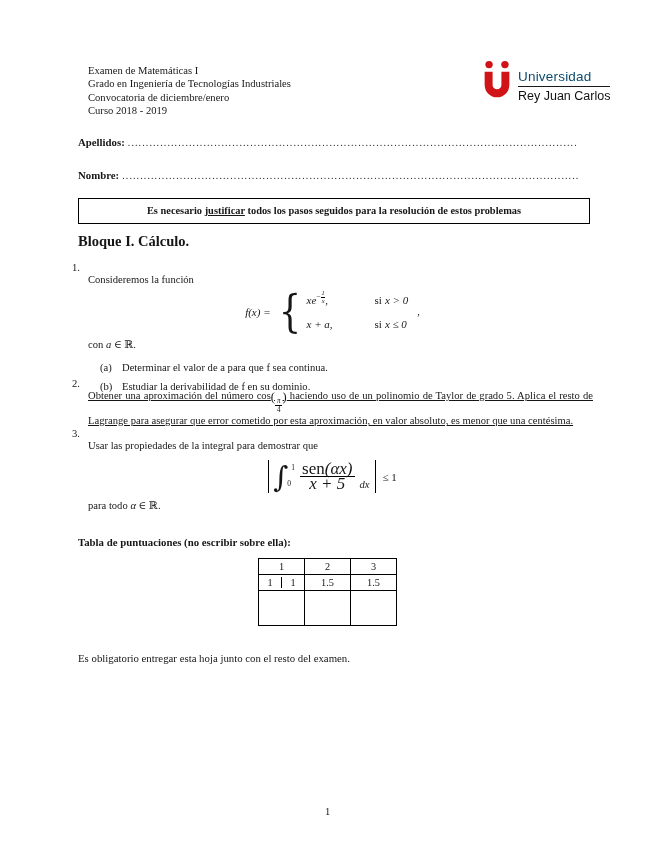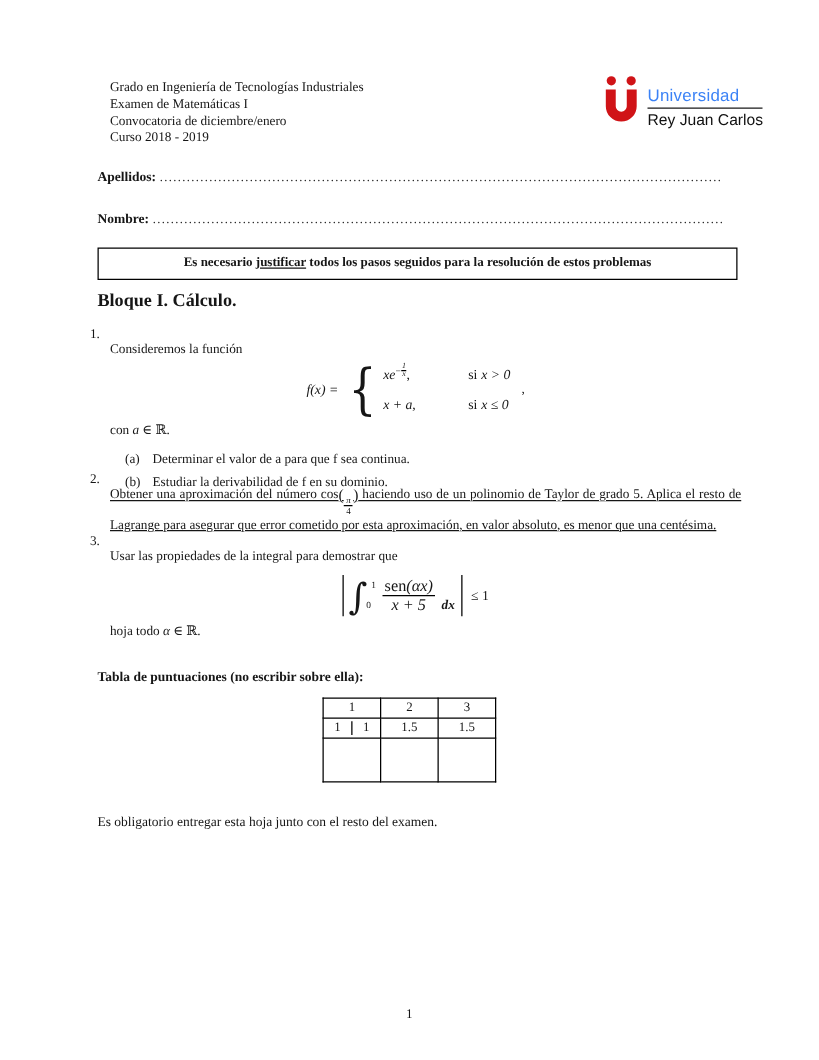--- a/index.html
+++ b/index.html
@@ -4,21 +4,21 @@
 <style>
   html,body{margin:0;padding:0;background:#ffffff;}
   .page{position:relative;width:655px;height:848px;margin:0 auto;background:#fff;
         font-family:"Liberation Serif","DejaVu Serif",serif;color:#161616;overflow:hidden;}
 
   
   .course-lines{position:absolute;left:88px;top:64px;font-size:10.6px;line-height:13.4px;}
   .logo{position:absolute;left:482px;top:58px;display:flex;align-items:flex-start;gap:6px;}
   .logo-mark{margin-top:2px;flex:0 0 auto;}
   .logo-text{font-family:"Liberation Sans",sans-serif;margin-top:11px;}
-  .logo-line1{font-size:13.5px;letter-spacing:.2px;color:#3b82f6;}
+  .logo-line1{font-size:13.5px;letter-spacing:.2px;color:#0c4a6e;}
   .logo-rule{height:1px;background:#1a1a1a;margin:1.5px 0 2px;}
   .logo-line2{font-size:12.5px;color:#111;}
 
   
   .field{position:absolute;left:78px;width:500px;display:flex;align-items:baseline;font-size:10.8px;}
   .field.apellidos{top:136px;}
   .field.nombre{top:169px;}
   .flabel{font-weight:bold;margin-right:3px;white-space:nowrap;}
   .dots{flex:1;overflow:hidden;white-space:nowrap;letter-spacing:1.1px;font-size:10px;color:#222;}
 
@@ -66,24 +66,24 @@
   .inum{border-bottom:.7px solid #000;padding:0 1.5px;}
 
   
   .int-math{margin:7px 0 4px;display:flex;justify-content:center;align-items:center;}
   .abs-bar{width:0;border-left:1.1px solid #000;height:33px;}
   .int-sign{font-size:29px;line-height:30px;margin:0 1px 0 4px;font-family:"DejaVu Serif",serif;}
   .int-limits{display:flex;flex-direction:column;justify-content:space-between;height:32px;
               font-size:7.5px;margin-right:3px;}
   .int-up{margin-left:2px;}
   .int-lo{margin-left:-2px;margin-bottom:2px;}
-  .frac{display:inline-flex;flex-direction:column;align-items:center;margin:0 2px;font-size:13px;line-height:12px;}
+  .frac{display:inline-flex;flex-direction:column;align-items:center;margin:0 2px;font-size:17px;line-height:12px;}
   .fnum{border-bottom:.9px solid #000;padding:0 2px 1px;}
   .fden{padding-top:1px;}
-  .dxs{margin:16px 5px 0 3px;font-weight:bold;}
+  .dxs{margin:16px 5px 0 3px;}
   .rel{margin-left:7px;font-size:11px;}
 
   
   .score-caption{position:absolute;left:78px;top:536px;font-weight:bold;font-size:10.8px;}
   .score-wrap{position:absolute;left:0;width:655px;top:558px;display:flex;justify-content:center;}
   table.score-table{border-collapse:collapse;font-size:10.3px;}
   .score-table td{border:1px solid #000;width:45px;text-align:center;padding:1px 0;height:13px;vertical-align:middle;}
   .score-table td.splitcell{padding:0;}
   .split{display:flex;height:15px;align-items:center;}
   .split span{flex:1;text-align:center;}
@@ -92,22 +92,22 @@
 
   .footer-note{position:absolute;left:78px;top:652px;font-weight:normal;font-size:10.8px;}
   .page-number{position:absolute;left:0;width:655px;top:806px;text-align:center;font-size:10.5px;}
 </style>
 </head>
 <body>
 
 <div class="page">
 
   <div class="course-lines">
+    <div>Examen de Matemáticas I</div>
     <div>Grado en Ingeniería de Tecnologías Industriales</div>
-    <div>Examen de Matemáticas I</div>
     <div>Convocatoria de diciembre/enero</div>
     <div>Curso 2018 - 2019</div>
   </div>
 
   <div class="logo">
     <svg class="logo-mark" viewBox="0 0 34 46" width="30" height="41" aria-hidden="true">
       <circle cx="8" cy="5" r="4.2" fill="#d01317"></circle>
       <circle cx="26" cy="5" r="4.2" fill="#d01317"></circle>
       <path d="M3 13 h9 v15 a5 5 0 0 0 10 0 v-15 h9 v15 a14 14 0 0 1 -28 0 z" fill="#d01317"></path>
     </svg>
@@ -193,21 +193,21 @@
         <span class="int-lo">0</span>
       </span>
       <span class="frac">
         <span class="fnum"><span class="rm">sen</span><span class="mi">(αx)</span></span>
         <span class="fden mi">x + 5</span>
       </span>
       <span class="mi dxs">dx</span>
       <span class="abs-bar"></span>
       <span class="rel">≤ 1</span>
     </div>
-    <div class="pafter"><span class="rm">hoja todo </span><span class="mi">α</span><span class="rm"> ∈ ℝ.</span></div>
+    <div class="pafter"><span class="rm">para todo </span><span class="mi">α</span><span class="rm"> ∈ ℝ.</span></div>
   </div>
 
   <div class="score-caption">Tabla de puntuaciones (no escribir sobre ella):</div>
   <div class="score-wrap">
     <table class="score-table">
       <tbody>
           <tr>
         <td>1</td>
         <td>2</td>
         <td>3</td>

